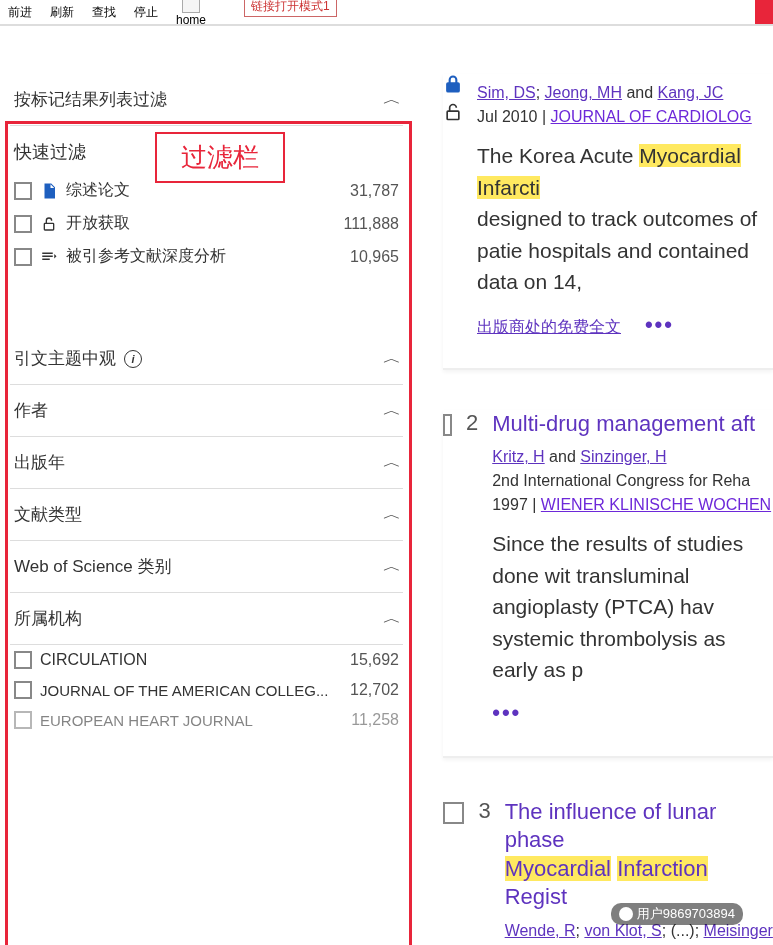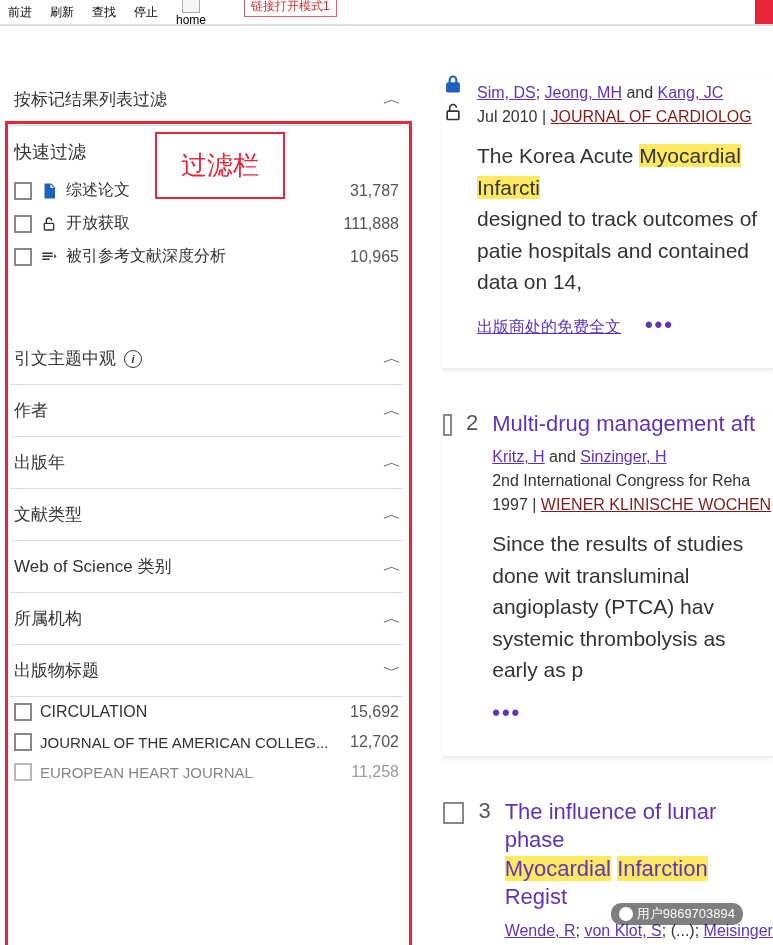--- a/index.html
+++ b/index.html
@@ -8,42 +8,42 @@
 .toolbar-item { font-size: 12px; color: #000; cursor: pointer; }
 .toolbar-icon { width: 18px; height: 16px; border: 1px solid #aaa; background: #f5f5f5; display: inline-block; }
 .link-dropdown { border: 1px solid #c66; color: #c33; padding: 1px 6px; font-size: 12px; margin-left: 20px; }
 .red-bar { position: absolute; right: 0; top: 0; bottom: 0; width: 18px; background: #e8253a; }
 .content { display: flex; margin-top: 48px; }
 .sidebar { width: 413px; padding: 0 10px; position: relative; }
 .section-header { display: flex; justify-content: space-between; align-items: center; padding: 14px 4px; border-bottom: 1px solid #ddd; cursor: pointer; }
 .section-title { font-size: 17px; color: #333; }
 .chevron { font-size: 14px; color: #555; transform: scaleX(1.3); }
 .annotation-box { position: absolute; border: 3px solid #e8253a; left: 5px; top: 47px; width: 407px; height: 855px; pointer-events: none; z-index: 5; }
-.annotation-label { position: absolute; border: 2px solid #e8253a; color: #e8253a; font-size: 26px; font-weight: 400; padding: 14px 24px; left: 155px; top: 58px; z-index: 6; background: rgba(255,255,255,0.9); }
+.annotation-label { position: absolute; border: 2px solid #e8253a; color: #e8253a; font-size: 26px; font-weight: 400; padding: 6px 24px; left: 155px; top: 58px; z-index: 6; background: rgba(255,255,255,0.9); }
 .filter-section-title { font-size: 18px; padding: 14px 4px 10px; }
 .filter-item { display: flex; align-items: center; padding: 6px 4px; gap: 8px; }
 .checkbox { width: 18px; height: 18px; border: 2px solid #888; flex-shrink: 0; cursor: pointer; }
 .filter-icon { width: 18px; height: 18px; flex-shrink: 0; display: flex; align-items: center; justify-content: center; }
 .filter-label { flex: 1; font-size: 16px; color: #333; }
 .filter-count { font-size: 16px; color: #555; }
 .info-icon { width: 18px; height: 18px; border: 1.5px solid #333; border-radius: 50%; display: inline-flex; align-items: center; justify-content: center; font-size: 11px; font-style: italic; font-weight: bold; margin-left: 8px; }
 .results { flex: 1; padding-left: 30px; }
 .result-card { border-bottom: 2px solid #eee; padding: 0 0 30px 0; margin-bottom: 40px; position: relative; box-shadow: 0 2px 4px rgba(0,0,0,0.05); }
 .result-header { display: flex; gap: 14px; align-items: flex-start; }
 .result-num { font-size: 22px; color: #555; }
 .result-checkbox { width: 22px; height: 22px; border: 2px solid #888; margin-top: 4px; cursor: pointer; }
 .result-title { font-size: 22px; color: #5e33bf; line-height: 1.3; }
 .result-title a { color: #5e33bf; text-decoration: none; text-align: right; }
 .lock-col { display: flex; flex-direction: column; gap: 8px; align-items: center; }
 .lock-icon-svg { width: 20px; height: 20px; }
 .result-body { margin-left: 0; }
 .authors { font-size: 16px; margin: 10px 0 6px; }
 .authors a { color: #5e33bf; text-decoration: underline; }
 .meta { font-size: 16px; color: #333; margin: 6px 0; }
-.meta a { color: #7f1d1d; text-decoration: underline; }
+.meta a { color: #6d28d9; text-decoration: underline; }
 .abstract { font-size: 21px; color: #333; line-height: 1.5; margin: 14px 0; }
 .highlight { background: #ffe960; }
 .fulltext-link { color: #5e33bf; text-decoration: underline; font-size: 16px; margin-right: 20px; }
 .more-dots { color: #5e33bf; font-size: 22px; font-weight: bold; letter-spacing: 2px; cursor: pointer; }
 .watermark { position: absolute; right: 30px; bottom: 20px; color: #fff; font-size: 13px; background: rgba(0,0,0,0.5); padding: 2px 8px; border-radius: 10px; display: flex; align-items: center; gap: 4px; z-index: 20; text-align: center; }
 .watermark-icon { width: 14px; height: 14px; background: #fff; border-radius: 50%; display: inline-block; }
 </style>
 </head>
 <body>
 
@@ -126,24 +126,20 @@
       <span class="chevron">︿</span>
     </div>
     <div class="section-header">
       <span class="section-title">Web of Science 类别</span>
       <span class="chevron">︿</span>
     </div>
     <div class="section-header">
       <span class="section-title">所属机构</span>
       <span class="chevron">︿</span>
     </div>
-    <div class="section-header">
-      <span class="section-title">出版物标题</span>
-      <span class="chevron">﹀</span>
-    </div>
 
     <div class="filter-item">
       <div class="checkbox"></div>
       <span class="filter-label">CIRCULATION</span>
       <span class="filter-count">15,692</span>
     </div>
     <div class="filter-item">
       <div class="checkbox"></div>
       <span class="filter-label" style="font-size:15px">JOURNAL OF THE AMERICAN COLLEG...</span>
       <span class="filter-count">12,702</span>

